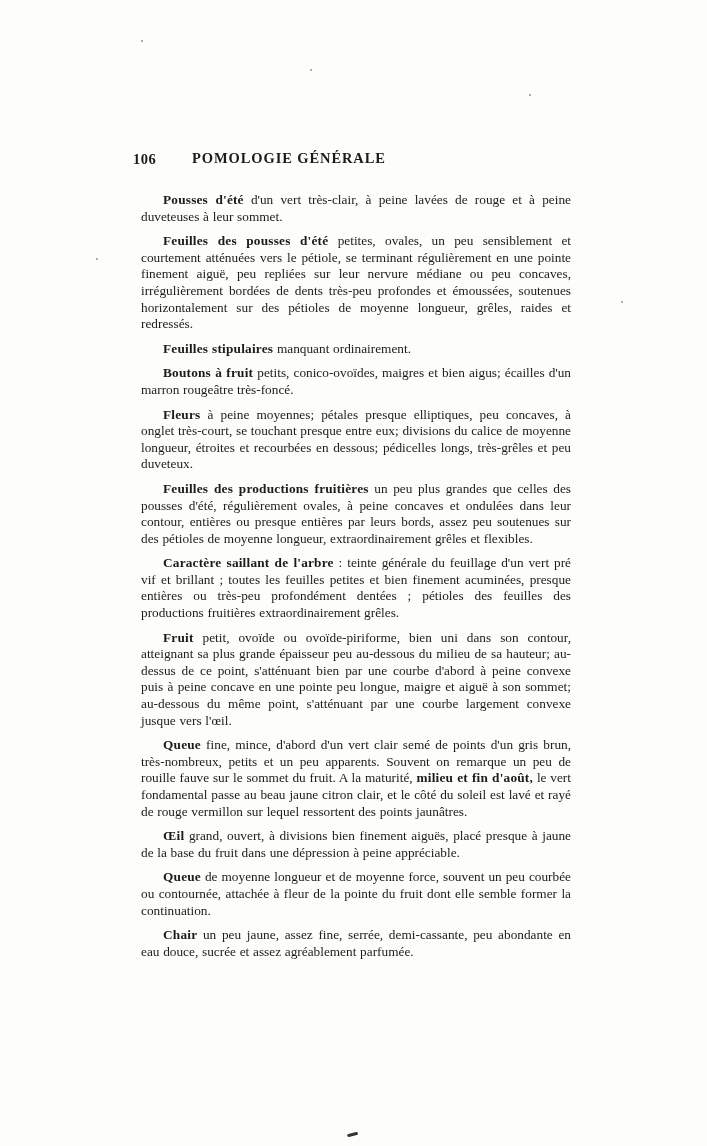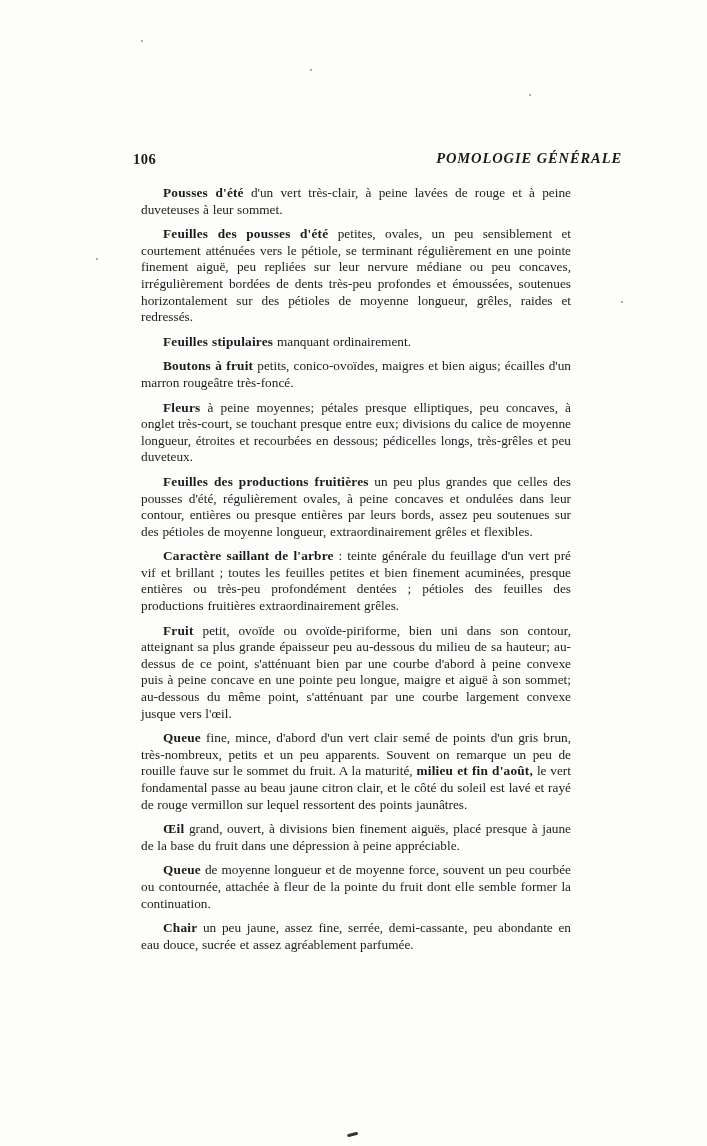--- a/index.html
+++ b/index.html
@@ -6,32 +6,31 @@
   body{
     width:707px;height:1146px;
     background:#fdfdfb;
     position:relative;
     overflow:hidden;
     font-family:"Liberation Serif","DejaVu Serif",serif;
     color:#1b1b1b;
   }
   .page{position:absolute;inset:0}
   .text-column{position:absolute;left:133px;top:150px;width:446px}
-  .header{position:relative;height:20px;margin-bottom:15px}
+  .header{position:relative;height:20px;margin-bottom:22px}
   .page-num{
     position:absolute;left:0;top:1px;
     font-size:14.5px;font-weight:bold;letter-spacing:.5px;
   }
   .running-title{
-    position:absolute;left:0;right:16px;top:0;
-    text-align:right;
+    position:absolute;left:0;right:0;top:0;
+    text-align:left;
     font-size:14.5px;font-weight:bold;letter-spacing:.9px;
     transform:translateX(59px);
     white-space:nowrap;
-    font-style:italic;
   }
   .para{
     margin:8px;padding:0;
     margin-top:4.6px;
     text-indent:22px;
     text-align:justify;
     font-size:13.3px;
     line-height:16.6px;
     word-spacing:.4px;
   }

